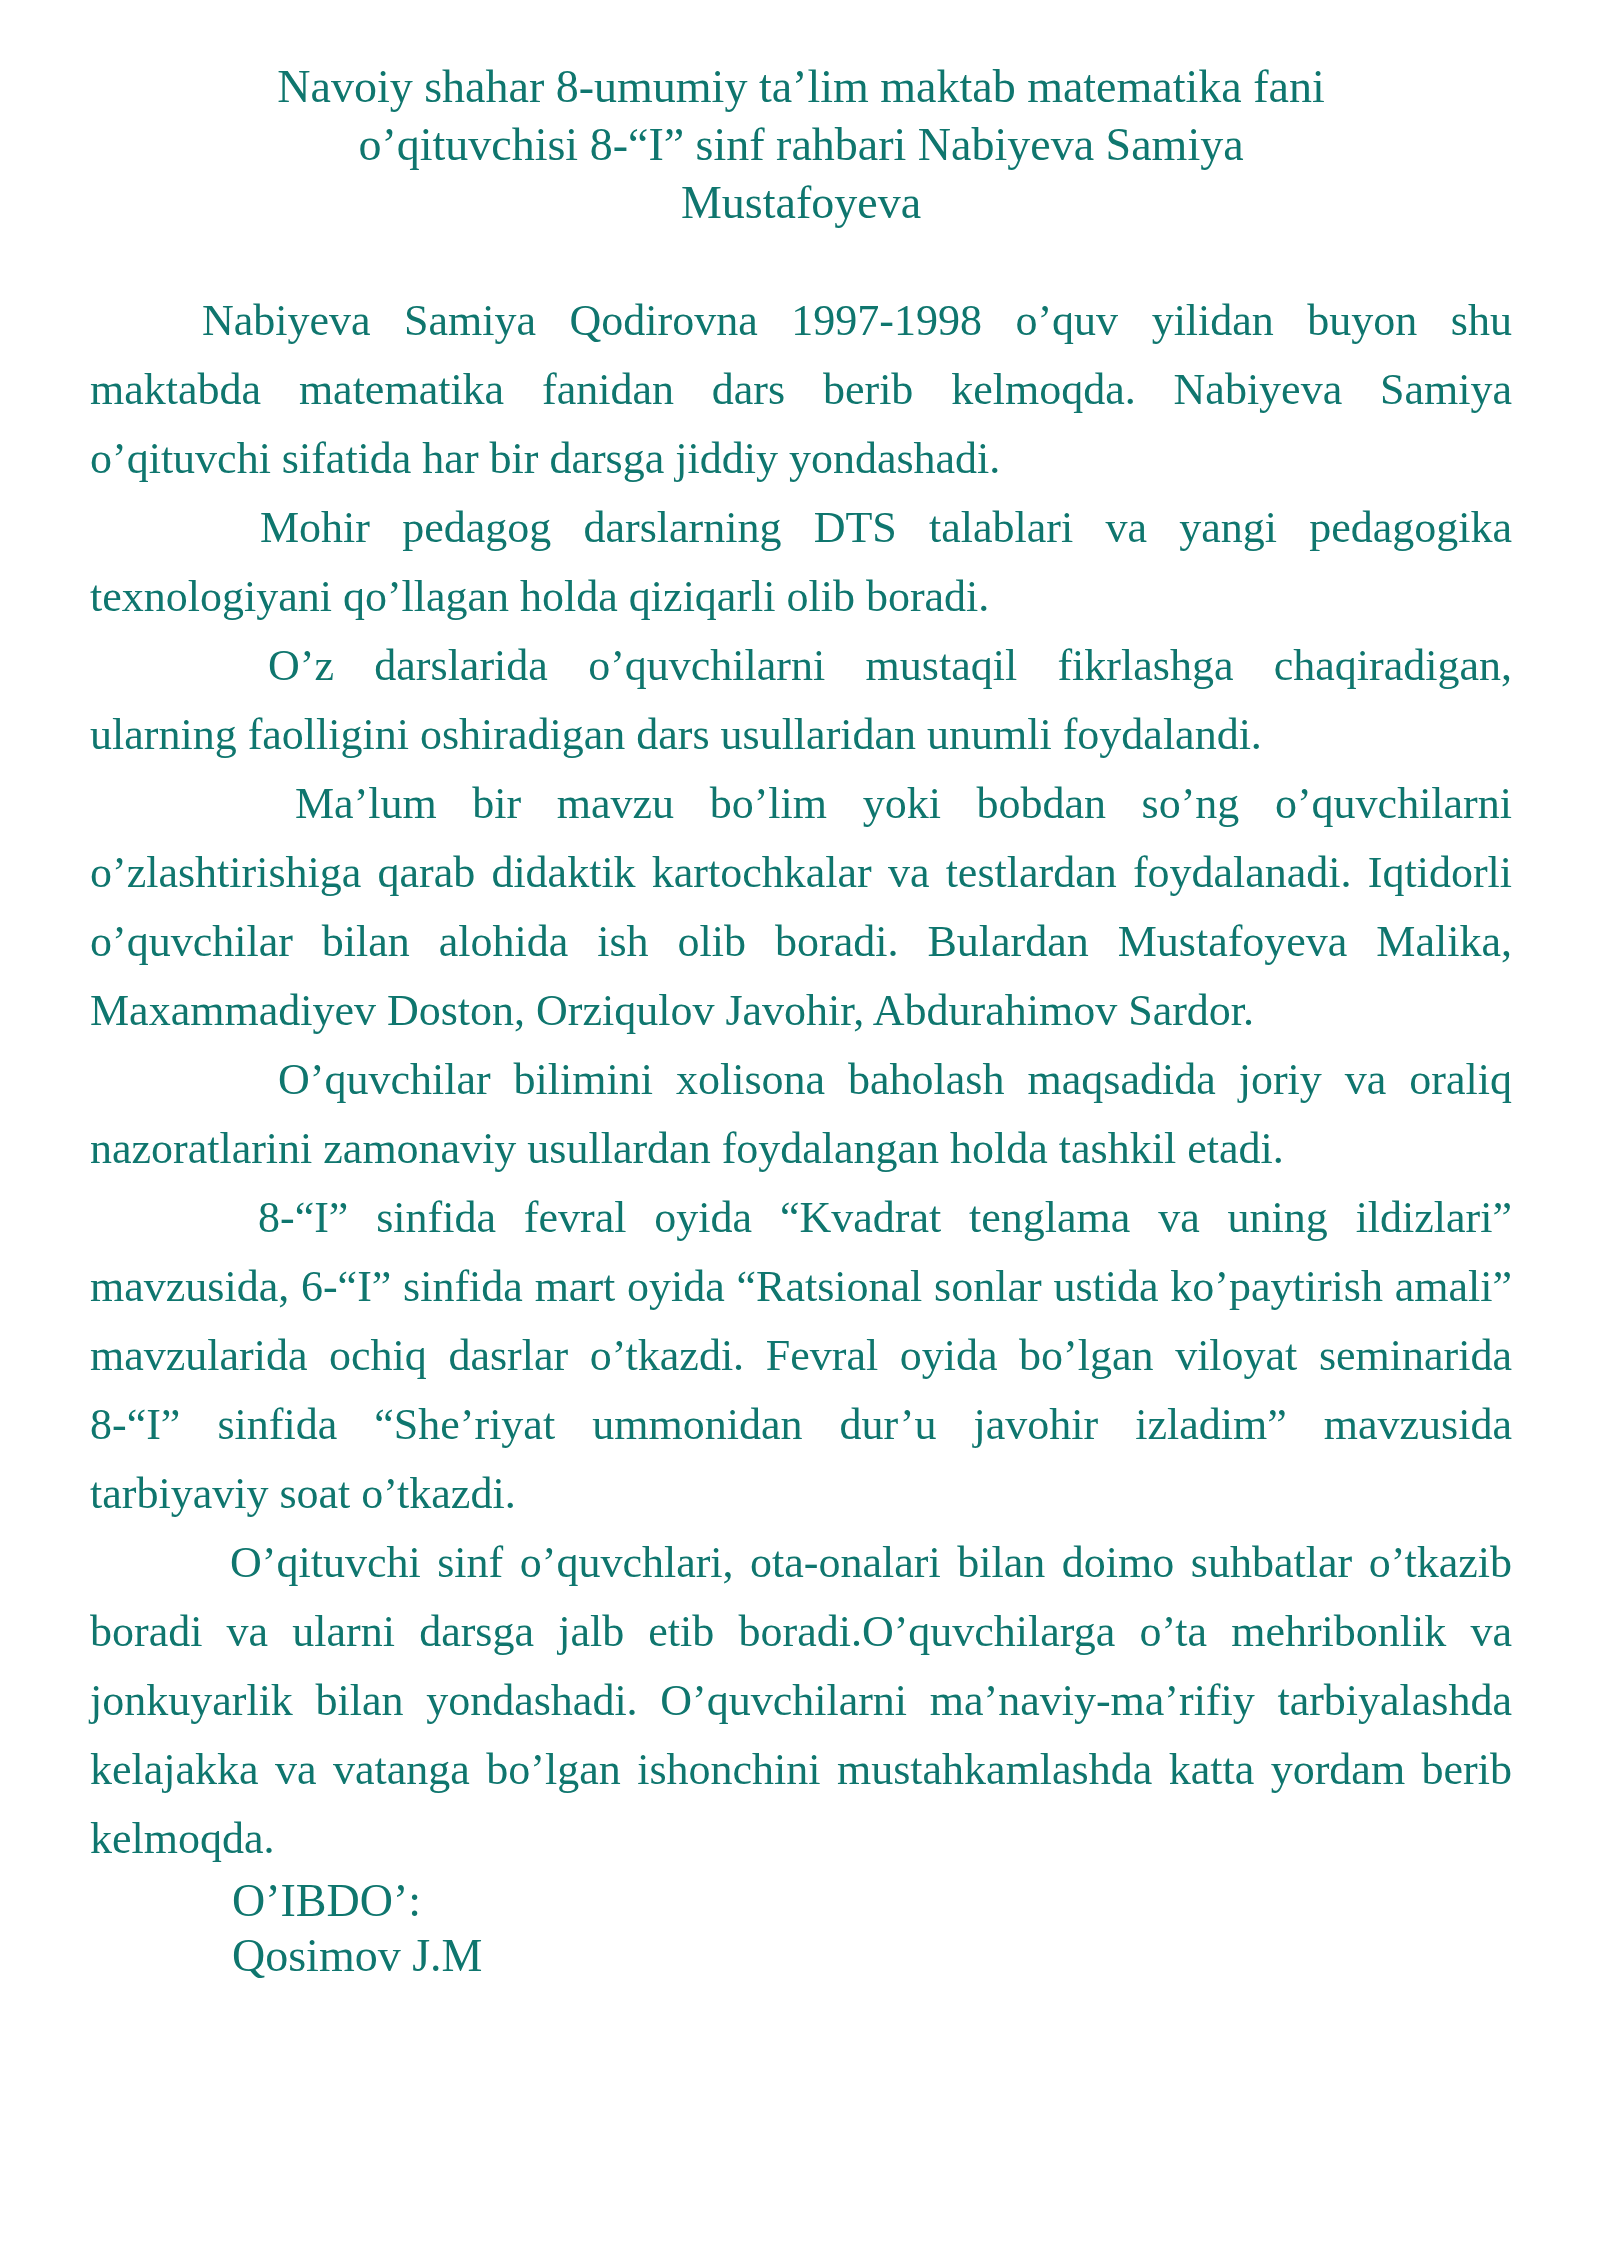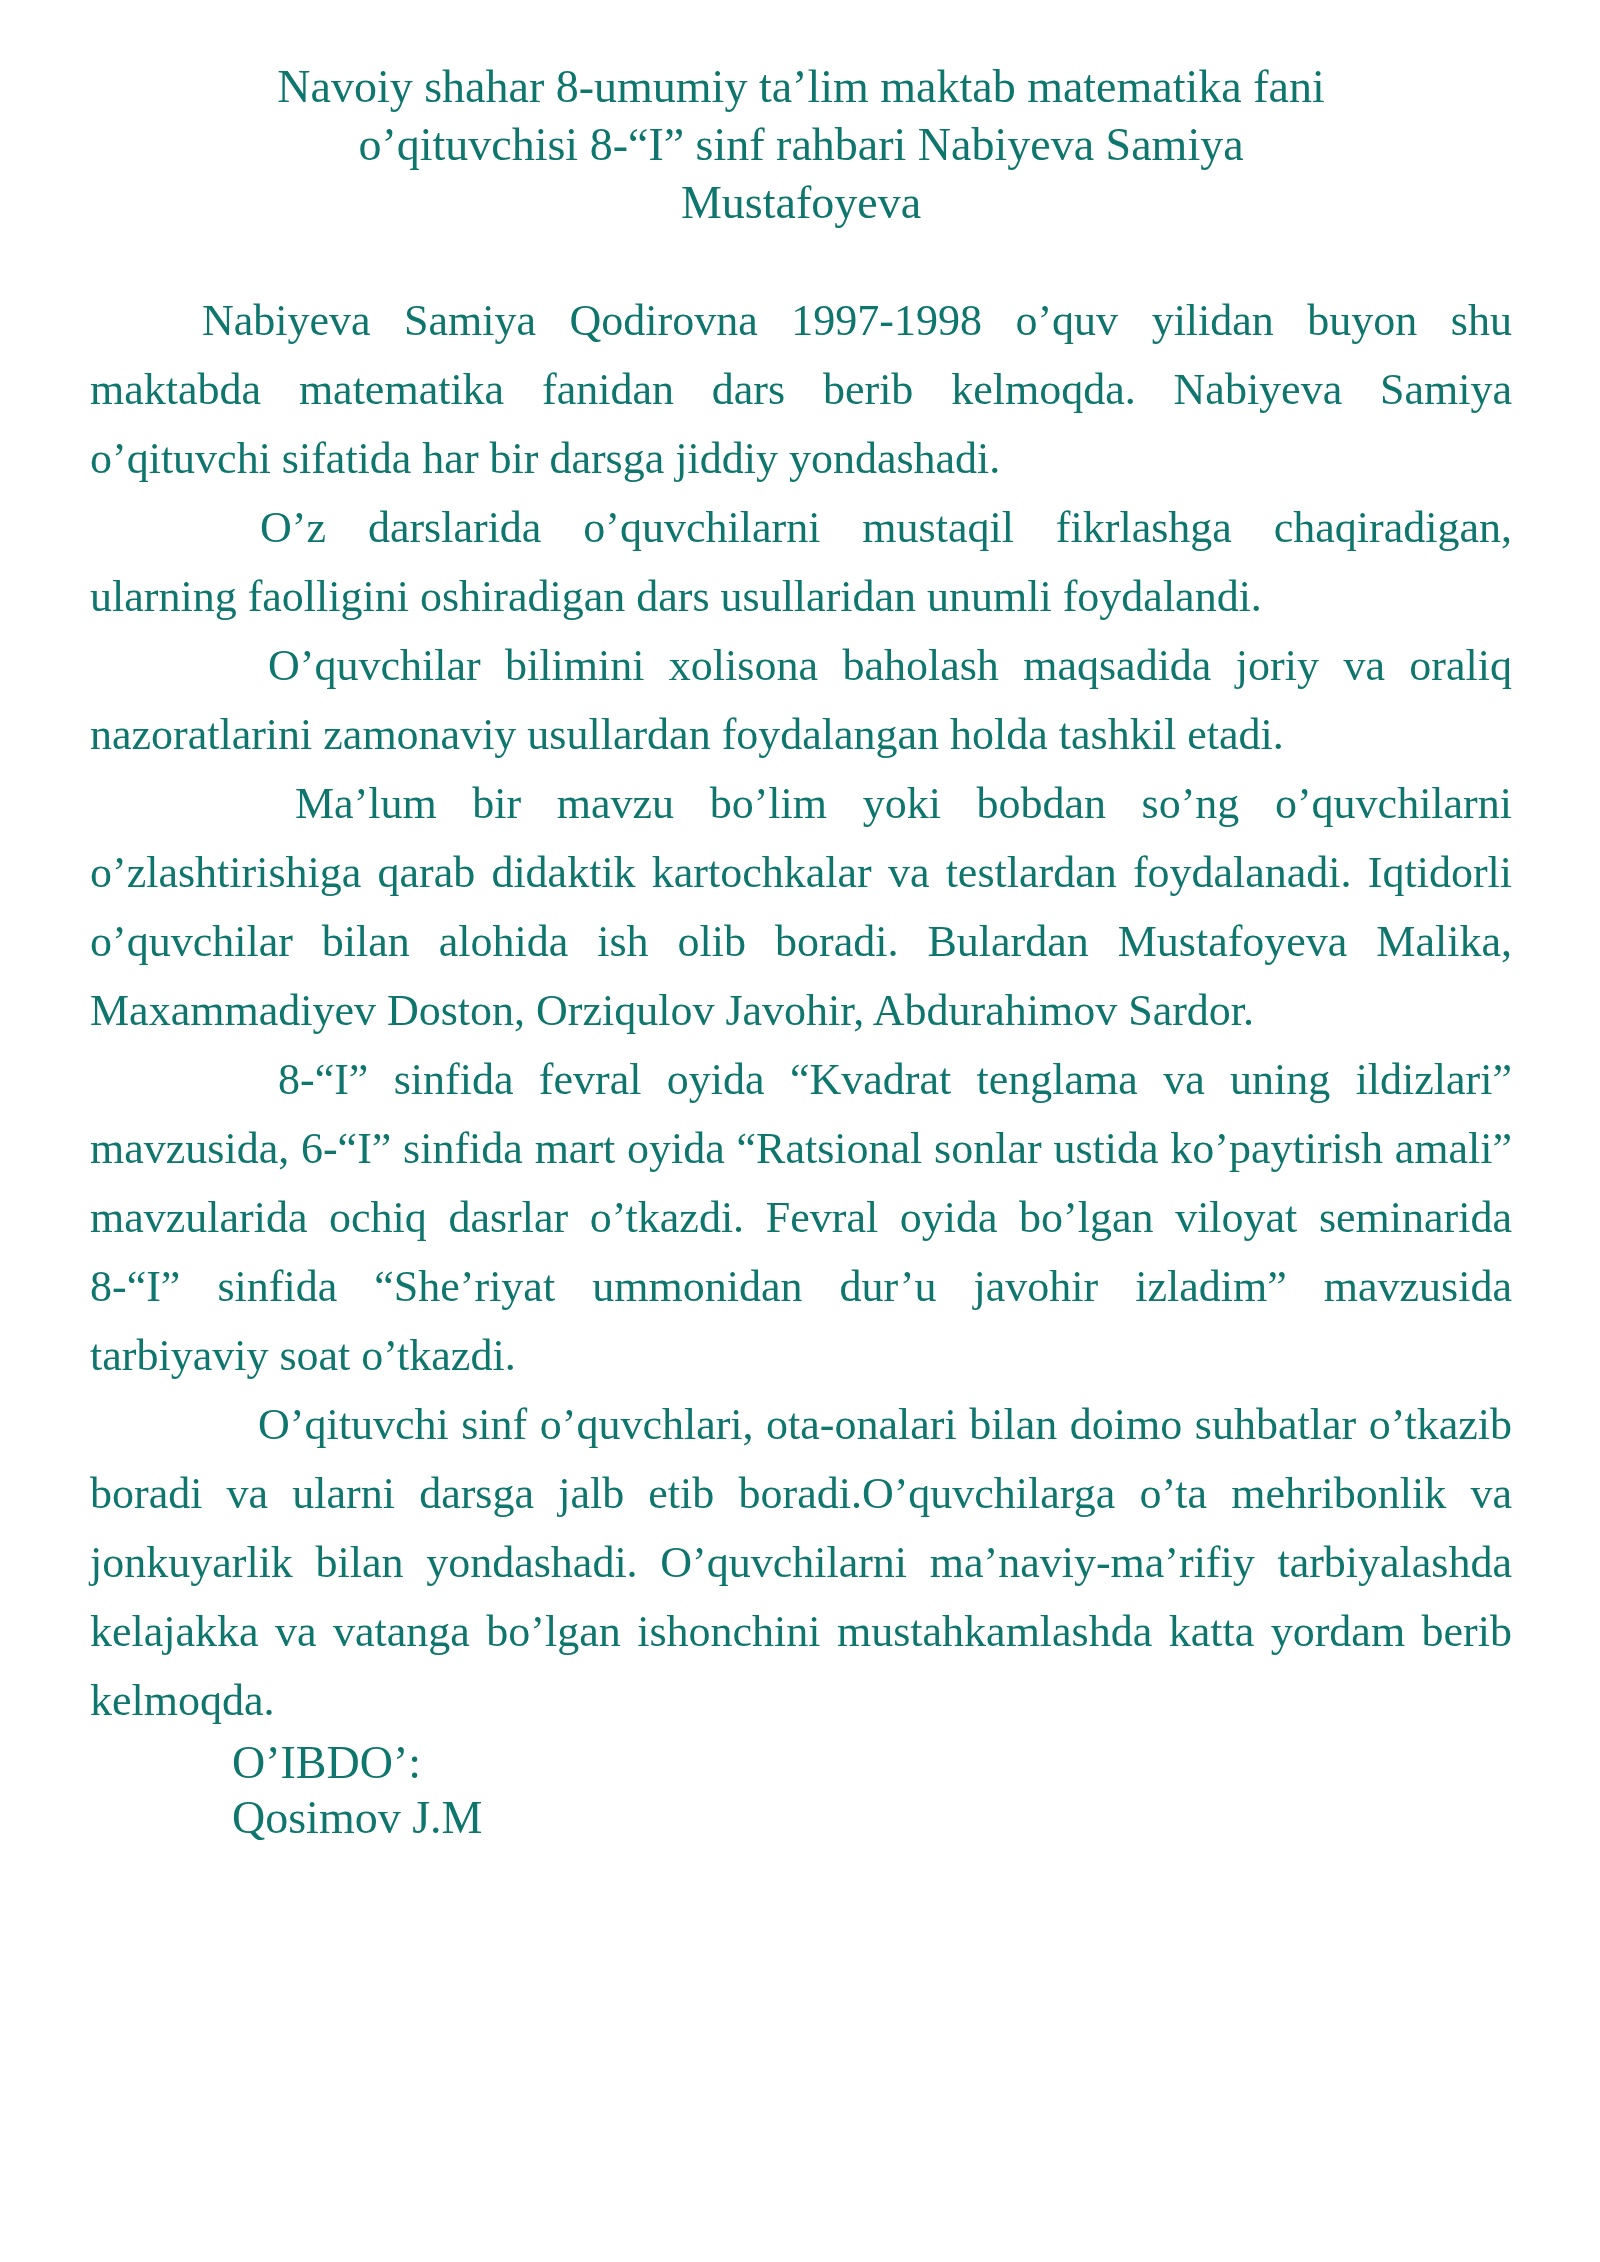--- a/index.html
+++ b/index.html
@@ -70,23 +70,24 @@
 
   <div class="title">
     <div class="title-line">Navoiy shahar  8-umumiy ta’lim maktab matematika  fani</div>
     <div class="title-line">o’qituvchisi 8-“I” sinf rahbari  Nabiyeva Samiya</div>
     <div class="title-line">Mustafoyeva</div>
   </div>
 
 
   <div class="body">
     <p>Nabiyeva Samiya Qodirovna  1997-1998  o’quv yilidan buyon shu maktabda matematika fanidan dars berib kelmoqda. Nabiyeva Samiya o’qituvchi sifatida har bir darsga jiddiy yondashadi.</p>
+    <p>Mohir pedagog darslarning DTS talablari va yangi pedagogika texnologiyani qo’llagan holda qiziqarli olib boradi.</p>
     <p>O’z darslarida o’quvchilarni mustaqil fikrlashga chaqiradigan, ularning faolligini oshiradigan dars usullaridan unumli foydalandi.</p>
+    <p>Ma’lum  bir mavzu bo’lim yoki bobdan so’ng o’quvchilarni o’zlashtirishiga qarab didaktik kartochkalar va testlardan foydalanadi. Iqtidorli o’quvchilar bilan alohida ish olib boradi. Bulardan Mustafoyeva Malika, Maxammadiyev Doston, Orziqulov Javohir, Abdurahimov Sardor.</p>
     <p>O’quvchilar bilimini xolisona baholash maqsadida joriy va oraliq nazoratlarini zamonaviy usullardan foydalangan holda tashkil etadi.</p>
-    <p>Ma’lum  bir mavzu bo’lim yoki bobdan so’ng o’quvchilarni o’zlashtirishiga qarab didaktik kartochkalar va testlardan foydalanadi. Iqtidorli o’quvchilar bilan alohida ish olib boradi. Bulardan Mustafoyeva Malika, Maxammadiyev Doston, Orziqulov Javohir, Abdurahimov Sardor.</p>
     <p>8-“I” sinfida fevral oyida  “Kvadrat tenglama va uning ildizlari” mavzusida, 6-“I” sinfida mart oyida  “Ratsional sonlar ustida ko’paytirish amali” mavzularida  ochiq dasrlar  o’tkazdi.  Fevral oyida bo’lgan viloyat seminarida  8-“I”  sinfida “She’riyat ummonidan dur’u javohir izladim” mavzusida tarbiyaviy soat o’tkazdi.</p>
     <p>O’qituvchi  sinf o’quvchlari, ota-onalari  bilan doimo  suhbatlar o’tkazib boradi  va  ularni  darsga  jalb  etib boradi.O’quvchilarga o’ta mehribonlik va jonkuyarlik bilan yondashadi. O’quvchilarni ma’naviy-ma’rifiy tarbiyalashda kelajakka va vatanga bo’lgan ishonchini mustahkamlashda katta yordam berib kelmoqda.</p>
   </div>
 
   <div class="signature">
     <span>O’IBDO’:</span>
     <span>Qosimov J.M</span>
   </div>
 
 </div>

